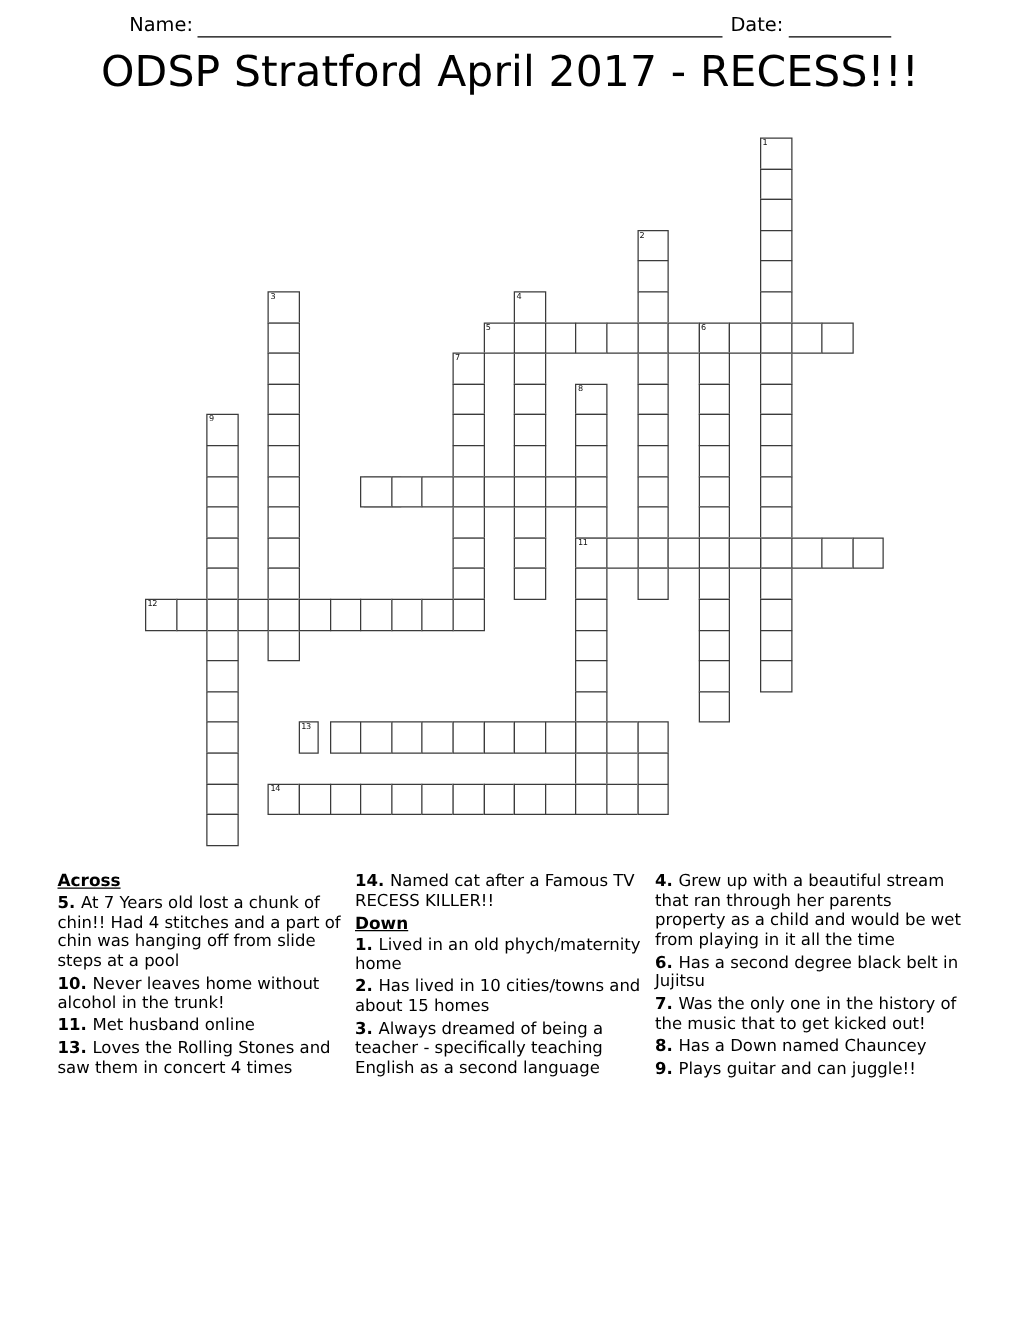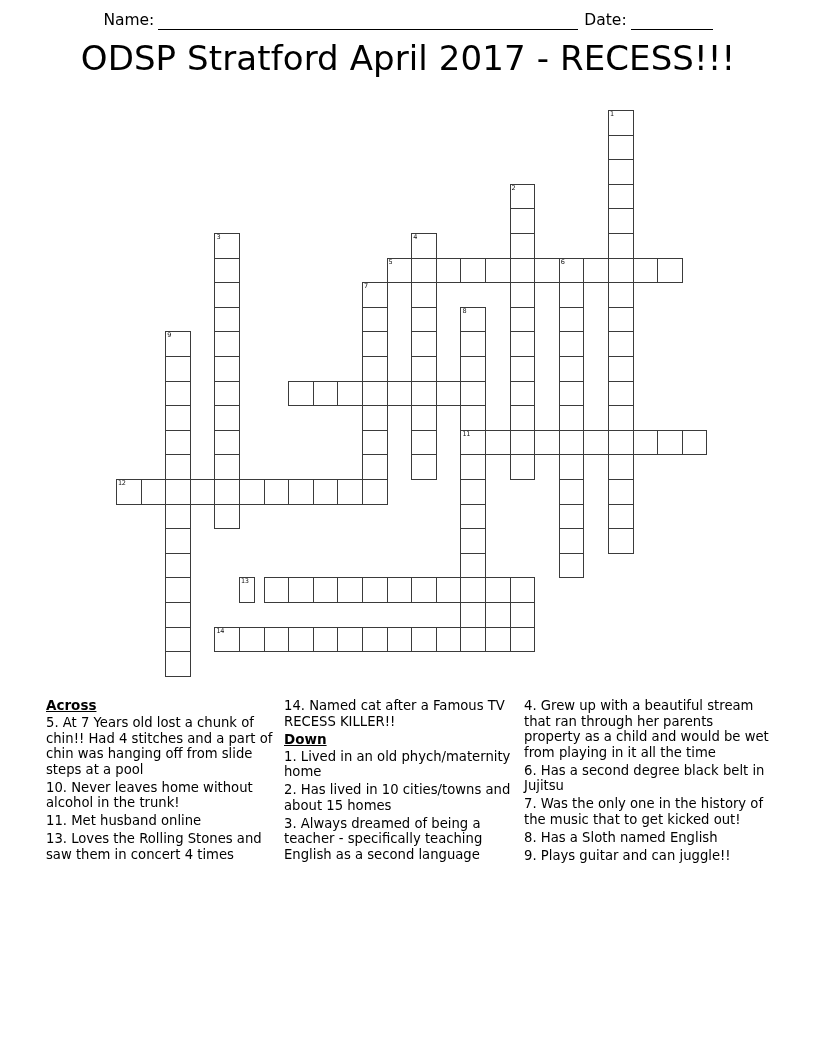--- a/index.html
+++ b/index.html
@@ -102,21 +102,21 @@
     font-size: 13.5px;
     margin-bottom: 1px;
     display: block;
   }
   .clue {
     display: block;
     margin-bottom: 2.5px;
     text-indent: 0;
   }
   .clue .cn {
-    font-weight: normal;
+    font-weight: bold;
   }
 </style>
 </head>
 <body>
 
 <div id="header-line">
   <span class="hdr-label">Name:</span>
   <span class="hdr-rule" id="name-rule"></span>
   <span class="hdr-label">Date:</span>
   <span class="hdr-rule" id="date-rule"></span>
@@ -321,16 +321,16 @@
       <span class="clue"><span class="cn">14. </span><span>Named cat after a Famous TV RECESS KILLER!!</span></span>
       <span class="clue-heading">Down</span>
       <span class="clue"><span class="cn">1. </span><span>Lived in an old phych/maternity home</span></span>
       <span class="clue"><span class="cn">2. </span><span>Has lived in 10 cities/towns and about 15 homes</span></span>
       <span class="clue"><span class="cn">3. </span><span>Always dreamed of being a teacher - specifically teaching English as a second language</span></span>
     </div>
   <div class="clue-col" id="clue-col-3">
       <span class="clue"><span class="cn">4. </span><span>Grew up with a beautiful stream that ran through her parents property as a child and would be wet from playing in it all the time</span></span>
       <span class="clue"><span class="cn">6. </span><span>Has a second degree black belt in Jujitsu</span></span>
       <span class="clue"><span class="cn">7. </span><span>Was the only one in the history of the music that to get kicked out!</span></span>
-      <span class="clue"><span class="cn">8. </span><span>Has a Sloth named English</span></span>
+      <span class="clue"><span class="cn">8. </span><span>Has a Down named Chauncey</span></span>
       <span class="clue"><span class="cn">9. </span><span>Plays guitar and can juggle!!</span></span>
     </div>
 </div>
 
 </body></html>

